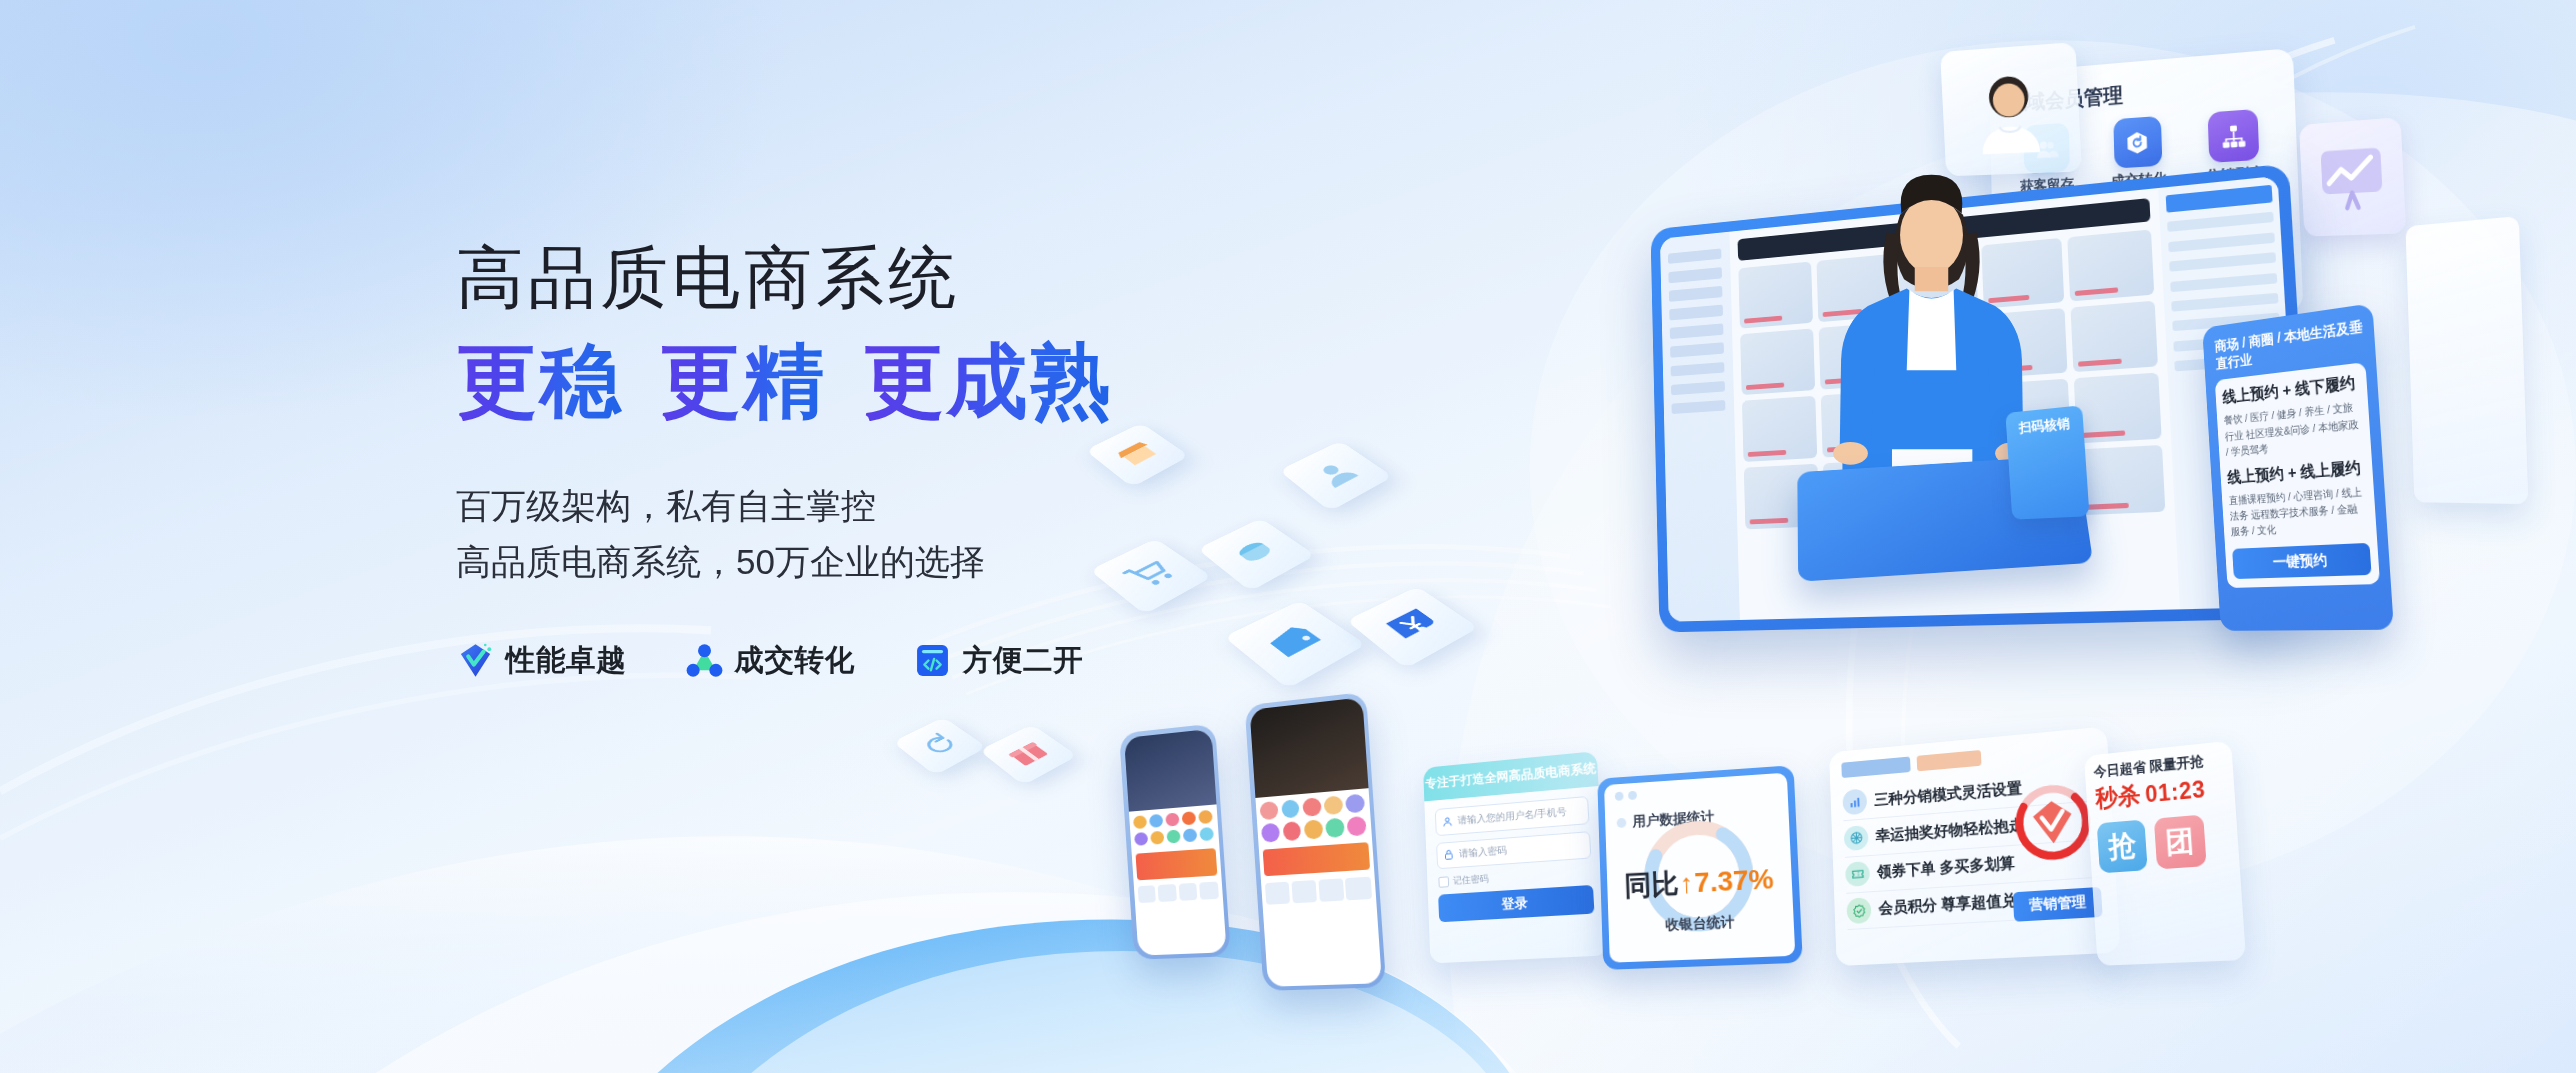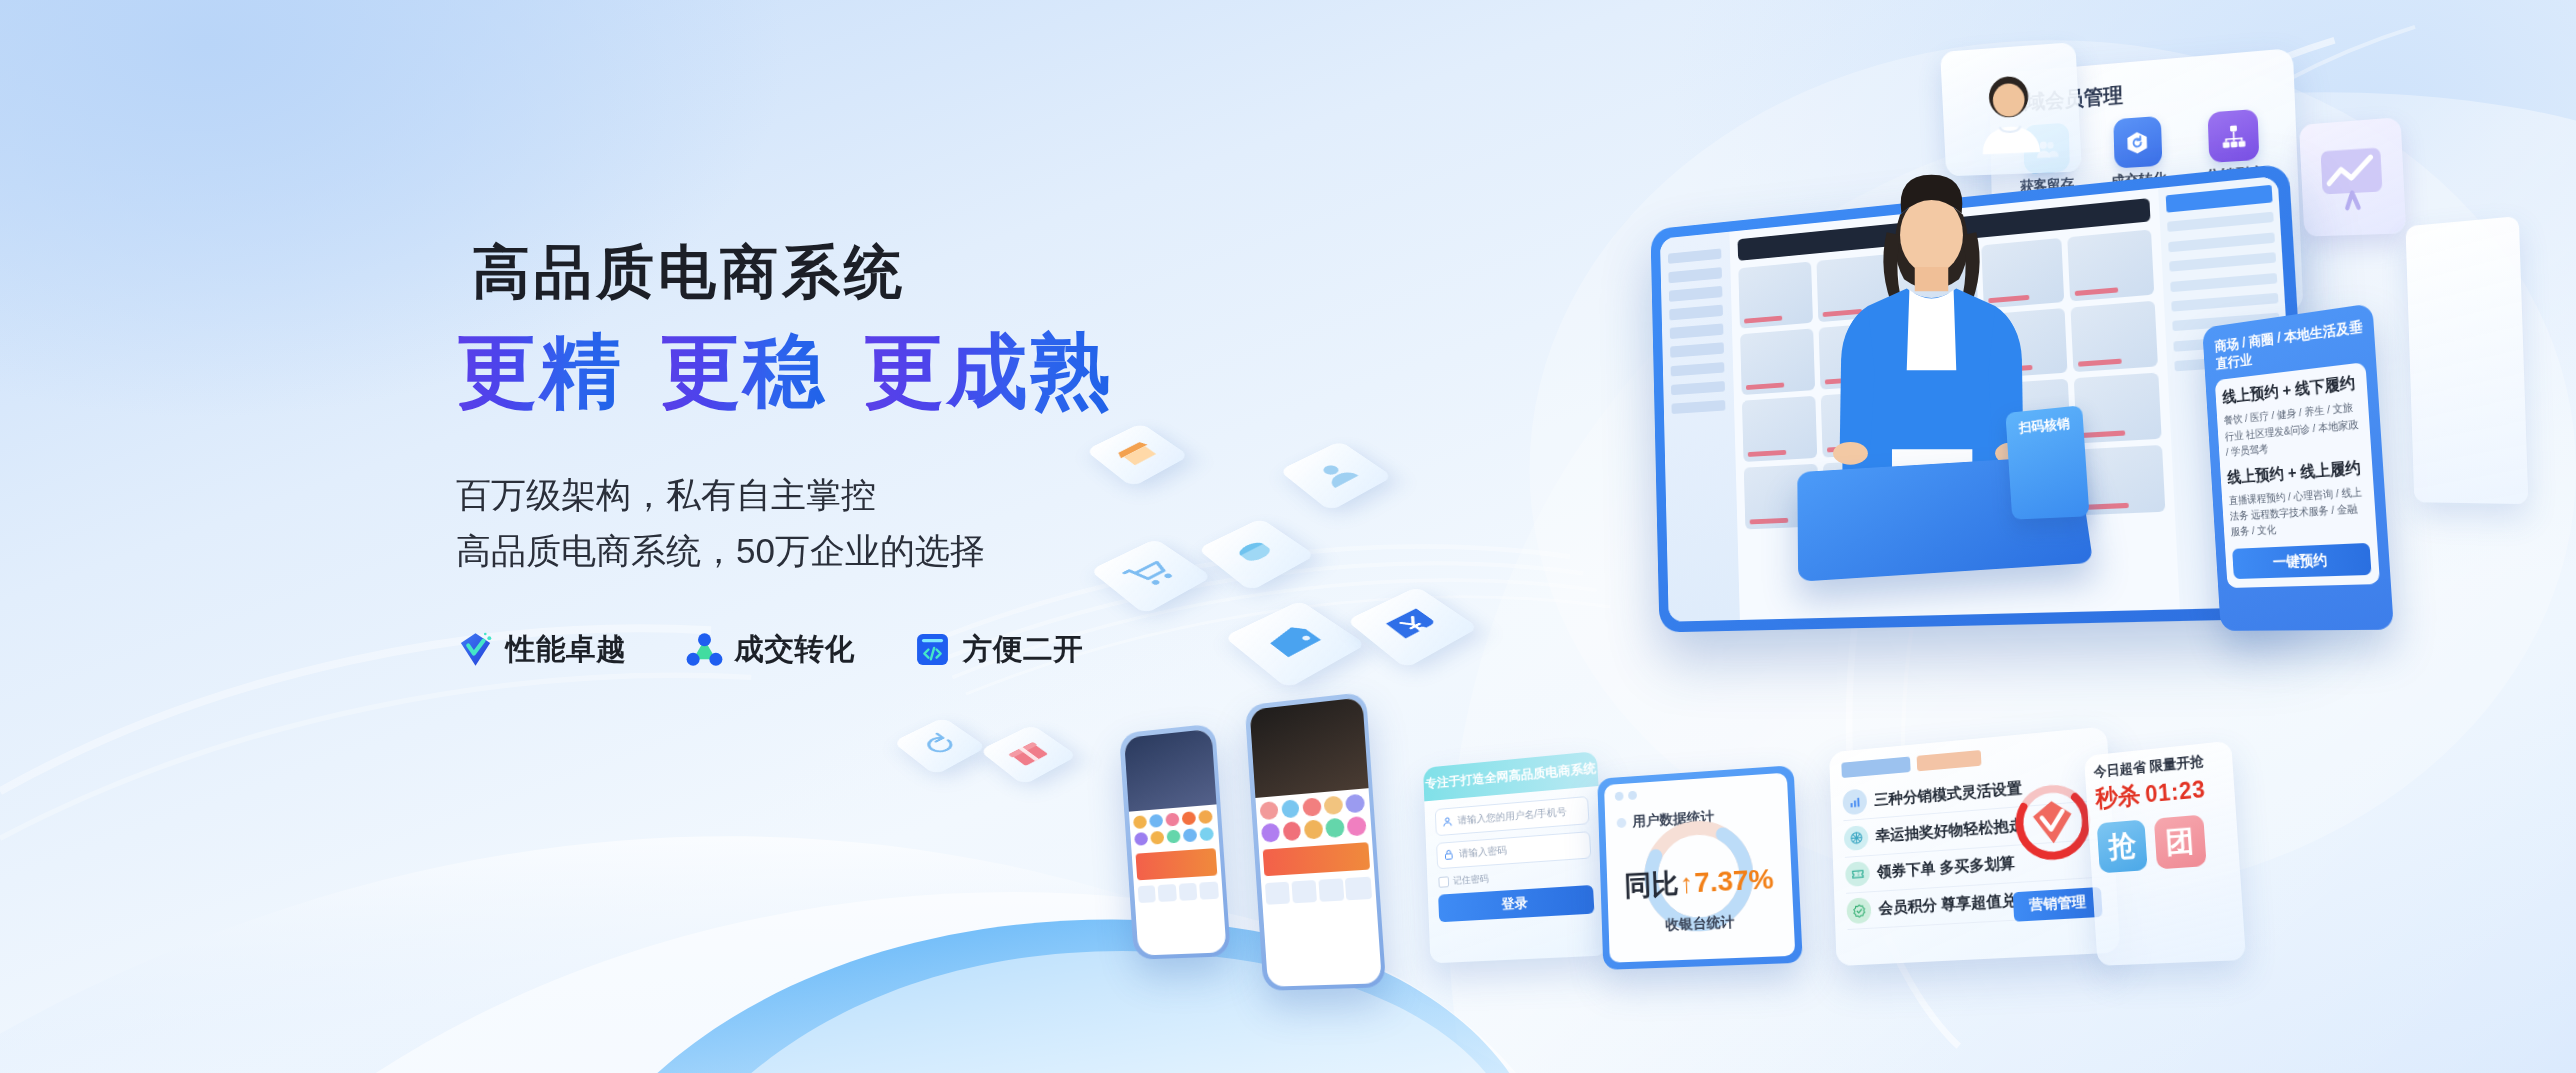--- a/index.html
+++ b/index.html
@@ -15,22 +15,22 @@
       radial-gradient(1140px 805px at 50% 100%, #f2f8fe 0%, rgba(242,248,254,0) 60%),
       linear-gradient(160deg,#c3dbf9 0%,#e2eefc 30%,#f2f8fe 58%,#eaf4fe 78%,#dbeafd 100%);
   }
 
   
   .bg-svg{position:absolute;inset:0;width:2576px;height:1073px;pointer-events:none;}
 
   
   .copy{position:absolute;left:456px;top:241px;width:805px;}
   .headline{
-    font-size:58px;font-weight:700;color:#1c1f27;letter-spacing:4px;
-    line-height:1.08;margin:0 0 23px 16px;white-space:nowrap;
+    font-size:68px;font-weight:400;color:#1c1f27;letter-spacing:4px;
+    line-height:1.08;margin:0 0 23px 0;white-space:nowrap;
   }
   .subhead{
     font-size:81px;font-weight:700;letter-spacing:2.7px;line-height:1.1;
     margin:0 0 51px 0;white-space:nowrap;display:flex;gap:36px;
   }
   .subhead span{
     background:linear-gradient(92deg,#5b3fe8 0%,#4a44ec 32%,#2f63ee 66%,#1f63e8 100%);
     -webkit-background-clip:text;background-clip:text;color:transparent;
     -webkit-text-fill-color:transparent;
   }
@@ -254,22 +254,22 @@
       <path d="M1440,1035 C1760,905 2120,865 2400,905" fill="none" stroke="#ffffff" stroke-width="4"></path>
     </g>
 
     <path d="M0,1180 C320,1000 720,920 1060,940" fill="none" stroke="#ffffff" stroke-width="12" opacity=".4"></path>
     <path d="M0,1250 C340,1070 760,990 1120,1010" fill="none" stroke="#ffffff" stroke-width="8" opacity=".3"></path>
   </svg>
 
   <div class="copy">
     <h1 class="headline">高品质电商系统</h1>
     <div class="subhead">
+      <span>更稳</span>
       <span>更精</span>
-      <span>更稳</span>
       <span>更成熟</span>
     </div>
     <div class="desc">
       <div>百万级架构，私有自主掌控</div>
       <div>高品质电商系统，50万企业的选择</div>
     </div>
 
     <div class="badges">
       <div class="badge">
         <span class="ico">

